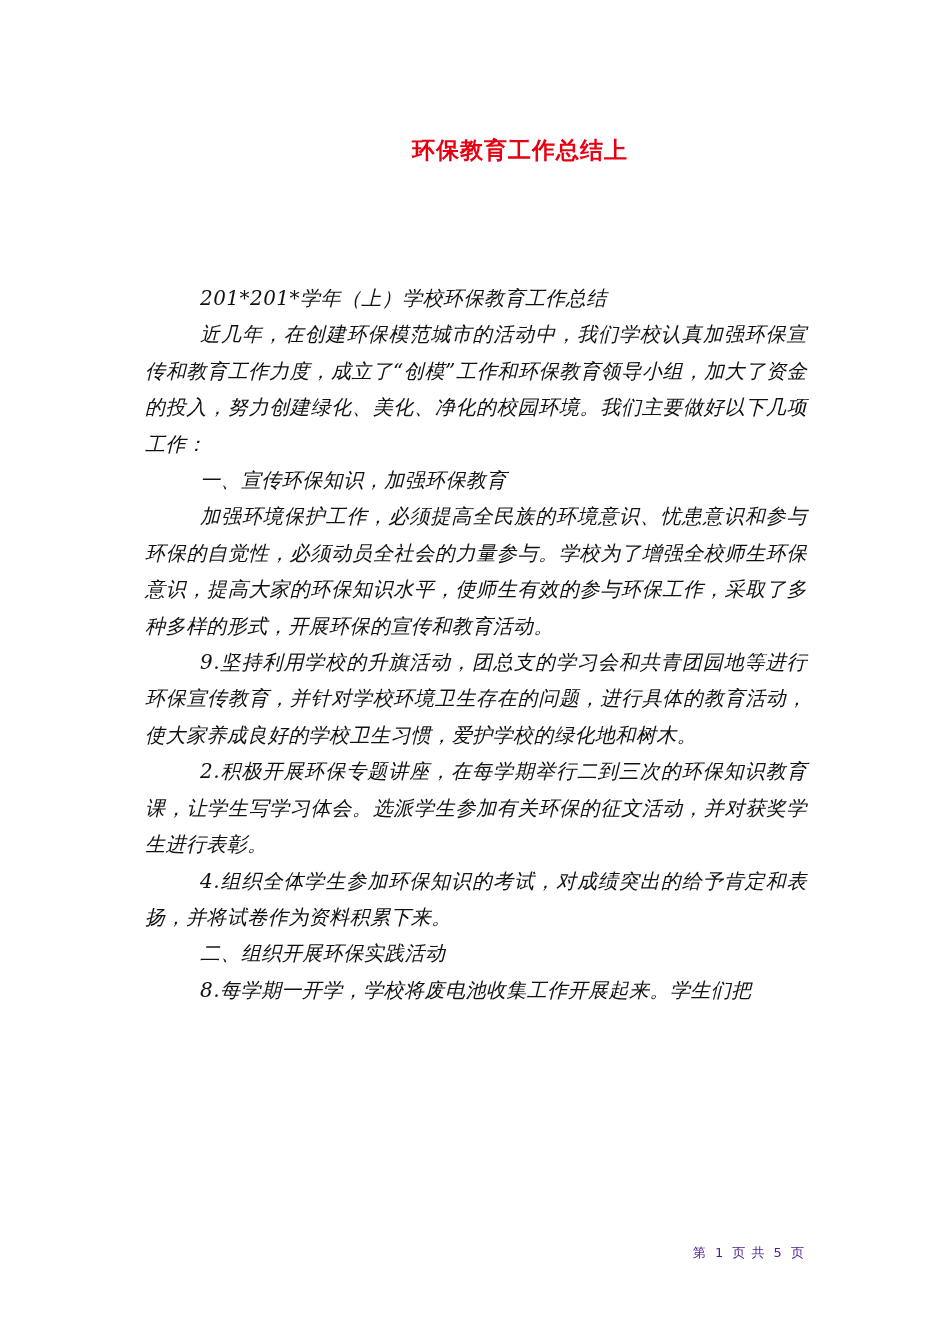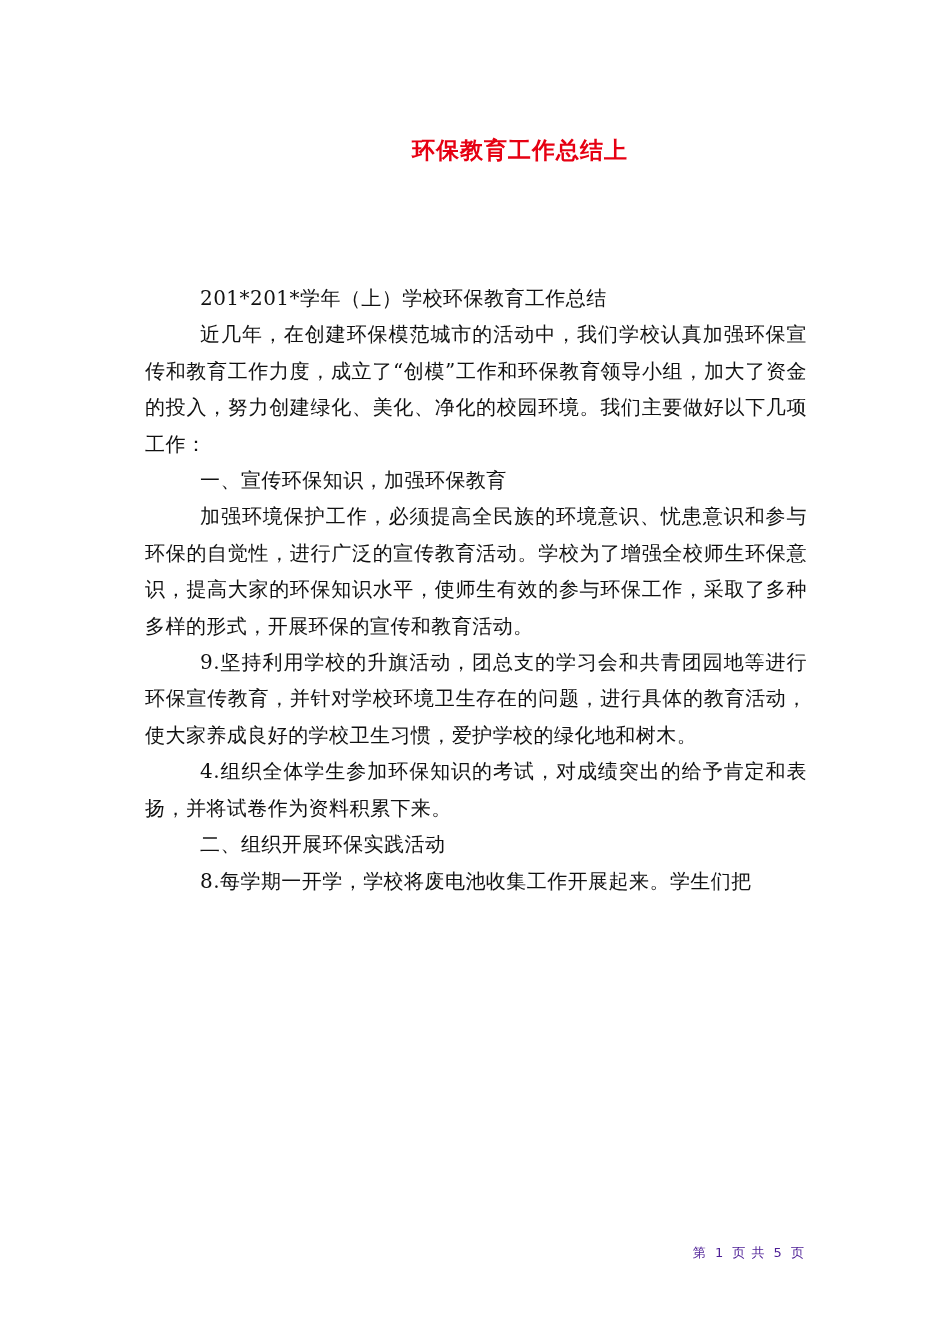--- a/index.html
+++ b/index.html
@@ -37,20 +37,21 @@
       margin: 0;
     }
     .doc-body {
       position: absolute;
       top: 280px;
       left: 145px;
       width: 662px;
       font-size: 20px;
       line-height: 36.4px;
       letter-spacing: 0.45px;
+      font-style: italic;
     }
     .doc-body p {
       margin: 0;
       text-indent: 2.75em;
       text-align: justify;
       word-break: break-all;
     }
     .page-footer {
       position: absolute;
       top: 1244px;
@@ -67,22 +68,23 @@
 <body>
 
 <div class="page">
 
   <h1 class="doc-title" style="color: rgb(230, 0, 18); margin-left: 45px;">环保教育工作总结上</h1>
 
   <div class="doc-body">
     <p>201*201*学年（上）学校环保教育工作总结</p>
     <p>近几年，在创建环保模范城市的活动中，我们学校认真加强环保宣传和教育工作力度，成立了“创模”工作和环保教育领导小组，加大了资金的投入，努力创建绿化、美化、净化的校园环境。我们主要做好以下几项工作：</p>
     <p>一、宣传环保知识，加强环保教育</p>
-    <p>加强环境保护工作，必须提高全民族的环境意识、忧患意识和参与环保的自觉性，进行广泛的宣传教育活动。学校为了增强全校师生环保意识，提高大家的环保知识水平，使师生有效的参与环保工作，采取了多种多样的形式，开展环保的宣传和教育活动。</p>
+    <p>加强环境保护工作，必须提高全民族的环境意识、忧患意识和参与环保的自觉性，必须动员全社会的力量参与。学校为了增强全校师生环保意识，提高大家的环保知识水平，使师生有效的参与环保工作，采取了多种多样的形式，开展环保的宣传和教育活动。</p>
     <p>9.坚持利用学校的升旗活动，团总支的学习会和共青团园地等进行环保宣传教育，并针对学校环境卫生存在的问题，进行具体的教育活动，使大家养成良好的学校卫生习惯，爱护学校的绿化地和树木。</p>
+    <p>2.积极开展环保专题讲座，在每学期举行二到三次的环保知识教育课，让学生写学习体会。选派学生参加有关环保的征文活动，并对获奖学生进行表彰。</p>
     <p>4.组织全体学生参加环保知识的考试，对成绩突出的给予肯定和表扬，并将试卷作为资料积累下来。</p>
     <p>二、组织开展环保实践活动</p>
     <p>8.每学期一开学，学校将废电池收集工作开展起来。学生们把</p>
   </div>
 
   <div class="page-footer">
     <span>第</span>
     <span class="num">1</span>
     <span>页 共</span>
     <span class="num">5</span>

